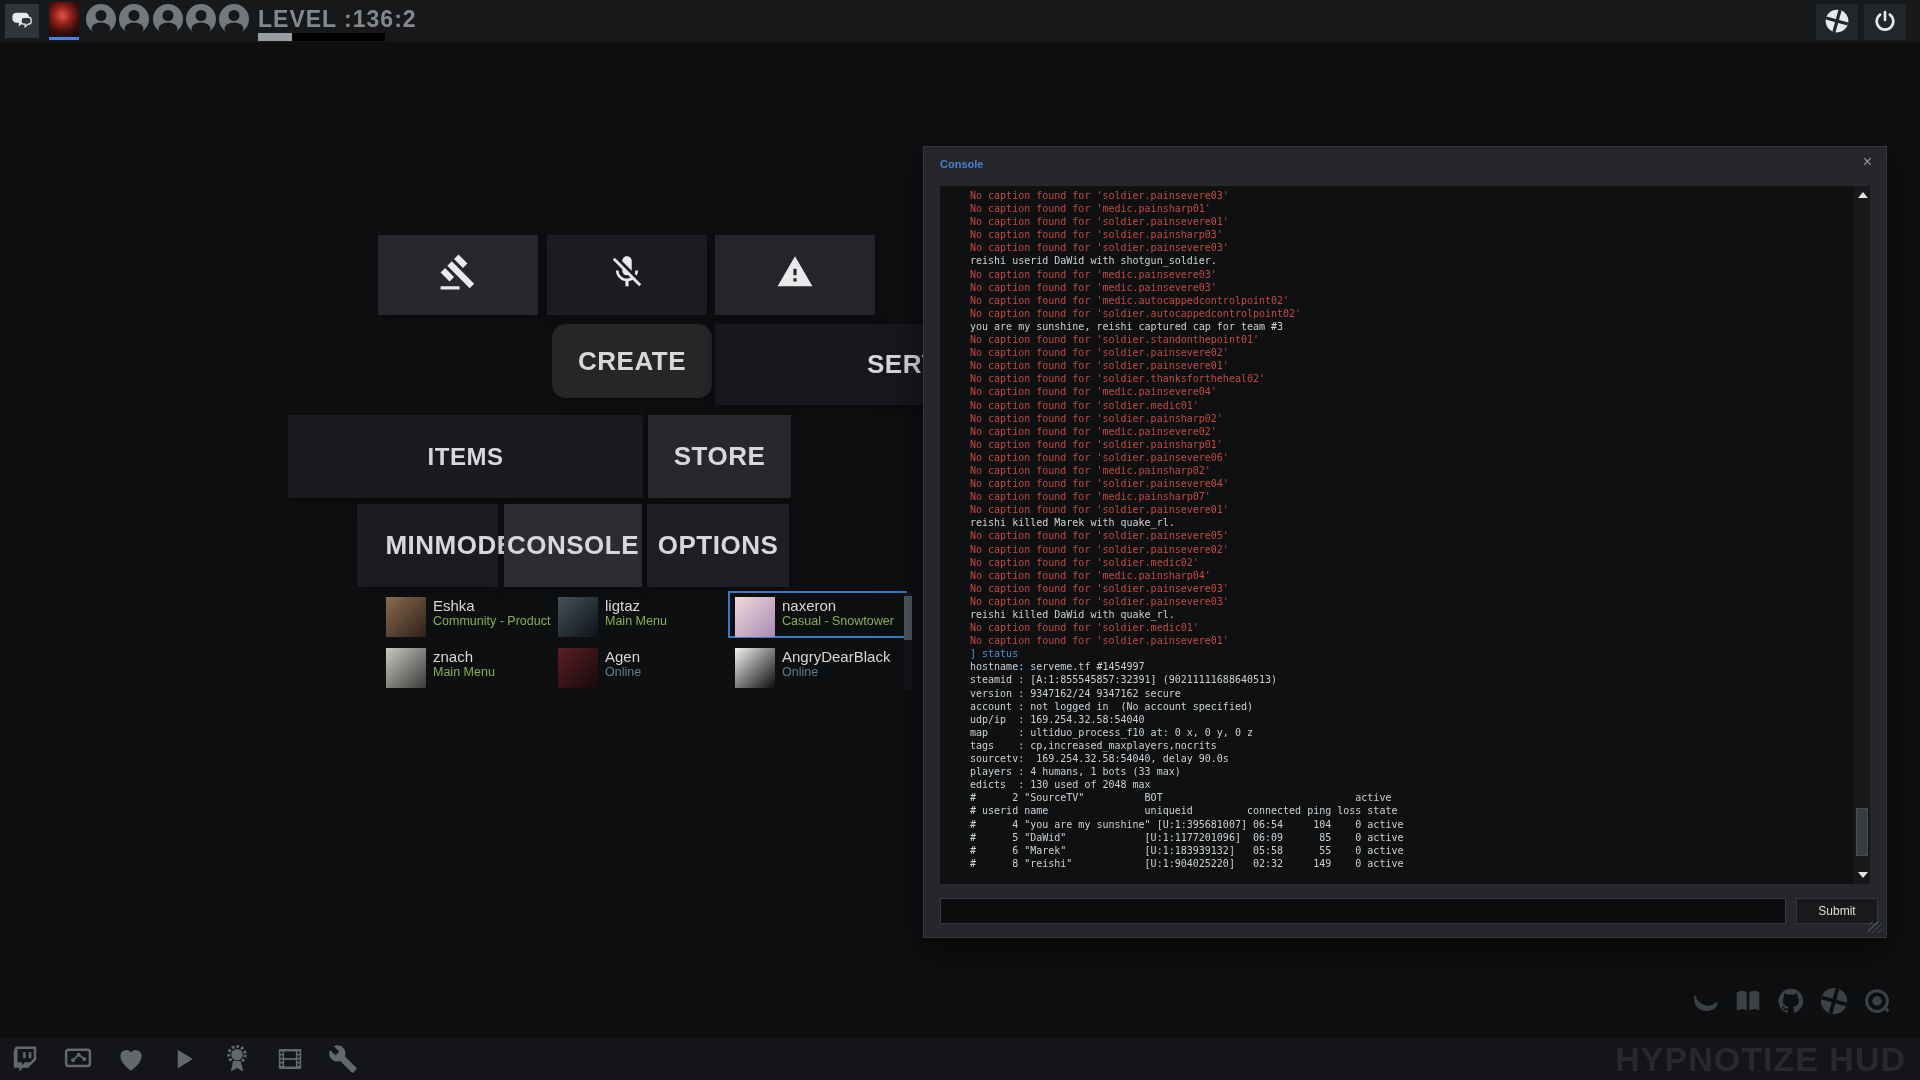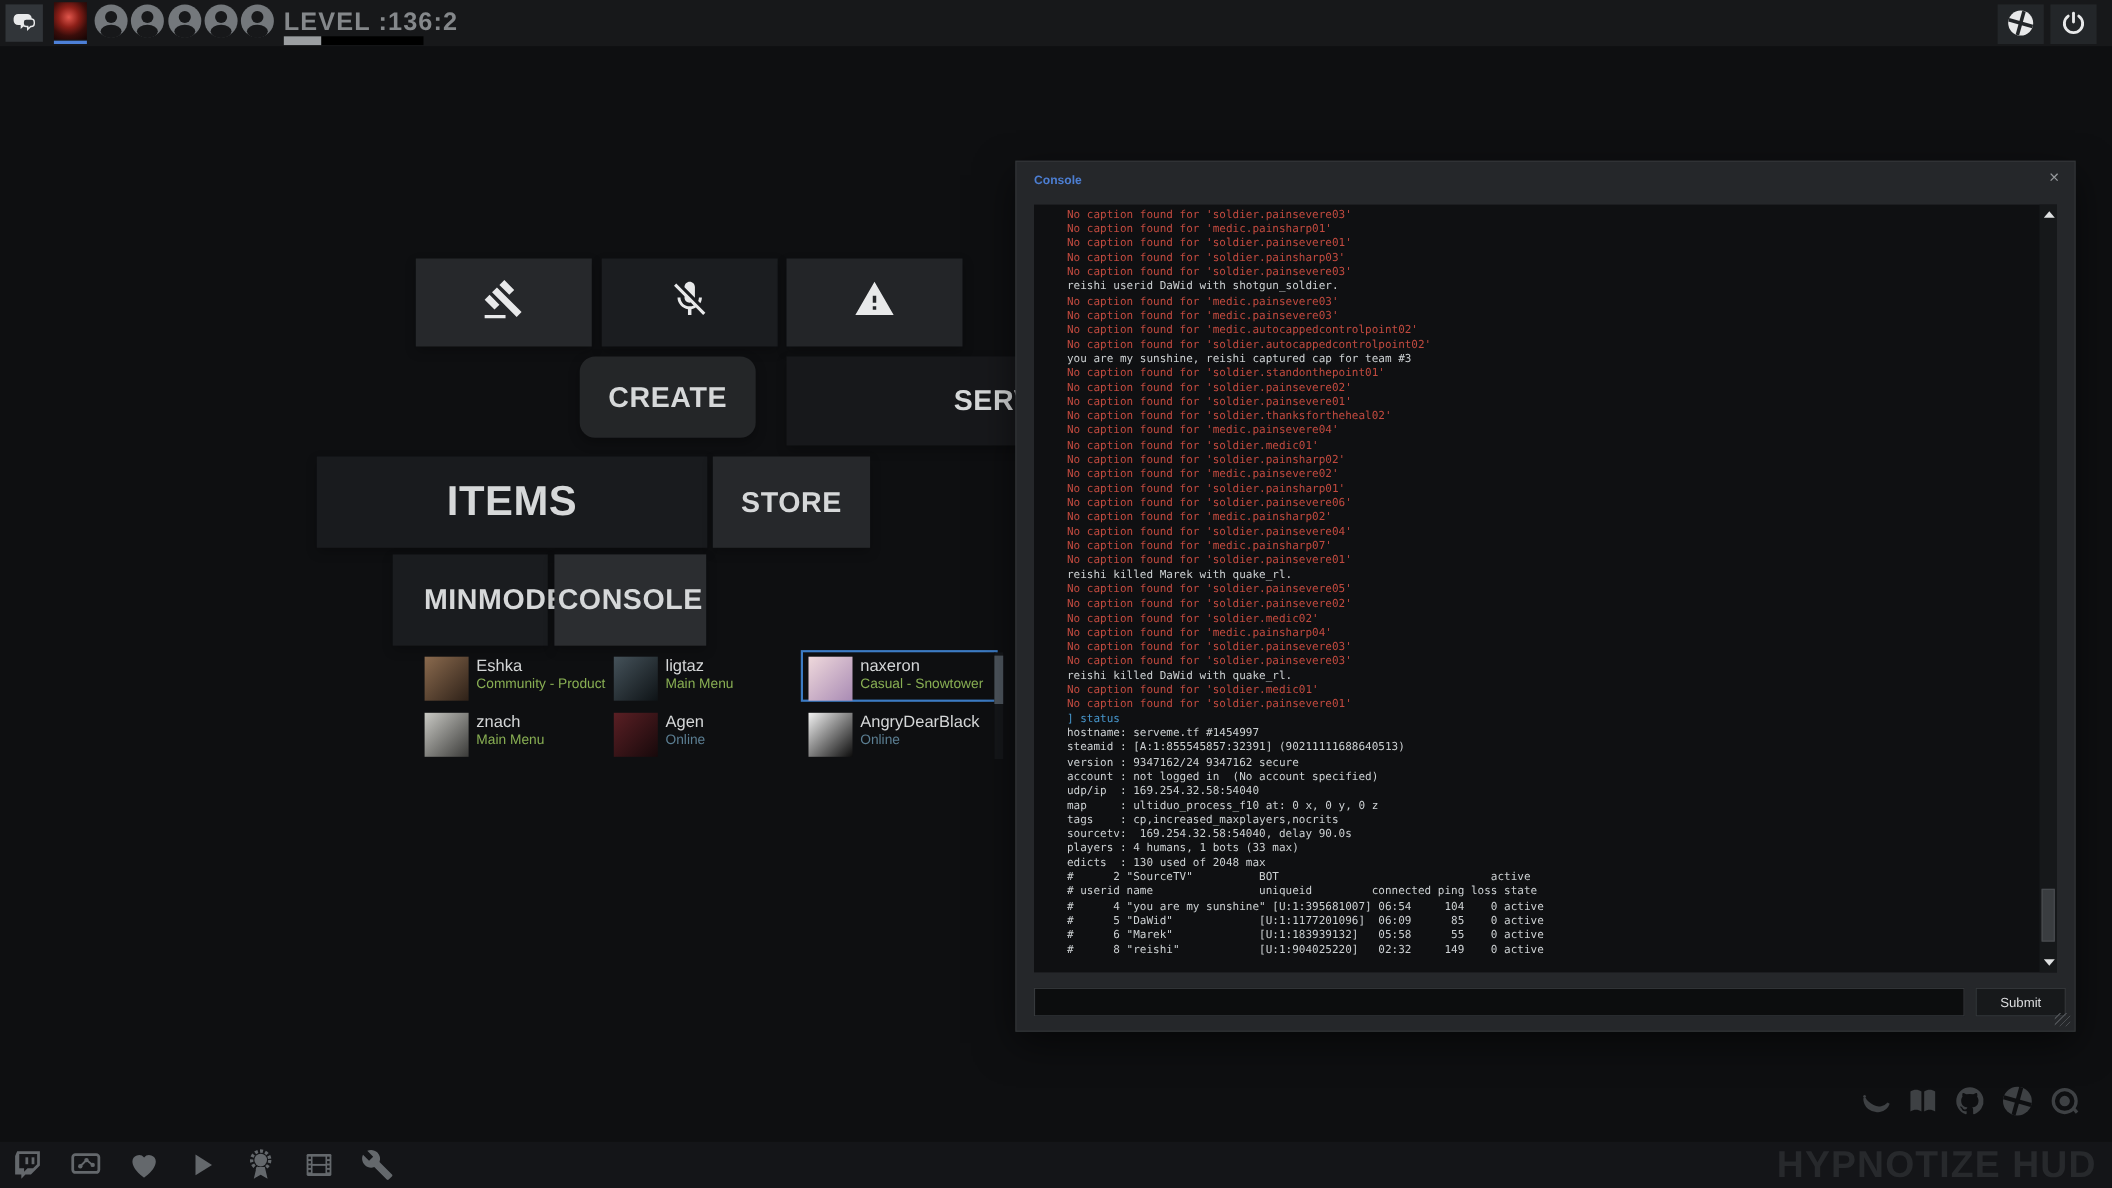--- a/index.html
+++ b/index.html
@@ -18,21 +18,21 @@
   .avatar-underline{position:absolute;left:49px;top:37px;width:30px;height:3px;background:#4d80d8;}
   .slot{position:absolute;top:3px;width:32px;height:32px;color:#74787c;}
   .level{position:absolute;left:258px;top:6px;font-size:23px;font-weight:bold;letter-spacing:1px;color:#85888b;}
   .level-track{position:absolute;left:258px;top:33px;width:127px;height:8px;background:#000;}
   .level-fill{height:100%;background:#9b9ea1;width:0;}
 
   
   .menu-btn{position:absolute;display:flex;align-items:center;justify-content:center;
     color:#d6d8d9;font-weight:bold;font-size:26px;letter-spacing:.5px;box-shadow:0 4px 10px rgba(0,0,0,.28);}
   .menu-icon svg{width:38px;height:38px;}
-  #btn-items{font-size:38px;text-align:right;}
+  #btn-items{font-size:24px;text-align:right;}
   #btn-servers{justify-content:flex-start;padding-left:152px;}
 
   
   .friends{position:absolute;left:386px;top:592px;width:518px;height:102px;display:grid;
     grid-template-columns:172px 177px 169px;grid-auto-rows:51px;}
   .friend{position:relative;padding:5px 0 0 47px;box-sizing:border-box;}
   .favatar{position:absolute;left:0;top:5px;width:40px;height:40px;}
   .fname{font-size:15px;line-height:17px;color:#d5d7d8;white-space:nowrap;}
   .fstat{font-size:12.5px;margin-top:0;white-space:nowrap;}
   .fstat.ingame{color:#88ae53;}
@@ -159,28 +159,29 @@
     </span>
   </button>
   <button class="menu-btn menu-icon" style="left:715px;top:235px;width:160px;height:80px;background:#232528;">
     <span>
       <svg viewBox="0 0 24 24" fill="#e8e9ea">
           <path d="M1 21h22L12 2 1 21zm12-3h-2v-2h2v2zm0-4h-2v-4h2v4z"></path>
         </svg>
     </span>
   </button>
 
-  <button class="menu-btn" id="btn-create" style="left:527px;top:324px;width:160px;height:74px;background:#242628;border-radius:14px;">CREATE</button>
+  <button class="menu-btn" id="btn-create" style="left:552px;top:324px;width:160px;height:74px;background:#242628;border-radius:14px;">CREATE</button>
   <button class="menu-btn" id="btn-servers" style="left:715px;top:324px;width:426px;height:81px;background:#17181b;">SERVERS</button>
 
   <button class="menu-btn" id="btn-items" style="left:288px;top:415px;width:355px;height:83px;background:#191b1e;">ITEMS</button>
   <button class="menu-btn" style="left:648px;top:415px;width:143px;height:83px;background:#26282b;">STORE</button>
 
   <button class="menu-btn" style="left:357px;top:504px;width:141px;height:83px;background:#1a1c1f;padding-left:45px;">MINMODE</button>
   <button class="menu-btn" style="left:504px;top:504px;width:138px;height:83px;background:#2b2d30;">CONSOLE</button>
+  <button class="menu-btn" style="left:647px;top:504px;width:142px;height:83px;background:#1d1f22;">OPTIONS</button>
 
   <div class="friends">
       <div class="friend">
         <div class="favatar" style="background: linear-gradient(135deg, rgb(138, 106, 78), rgb(46, 33, 24));"></div>
         <div class="fname">Eshka</div>
         <div class="fstat ingame">Community - Product</div>
       </div>
       <div class="friend">
         <div class="favatar" style="background: linear-gradient(135deg, rgb(69, 82, 90), rgb(14, 19, 22));"></div>
         <div class="fname">ligtaz</div>

